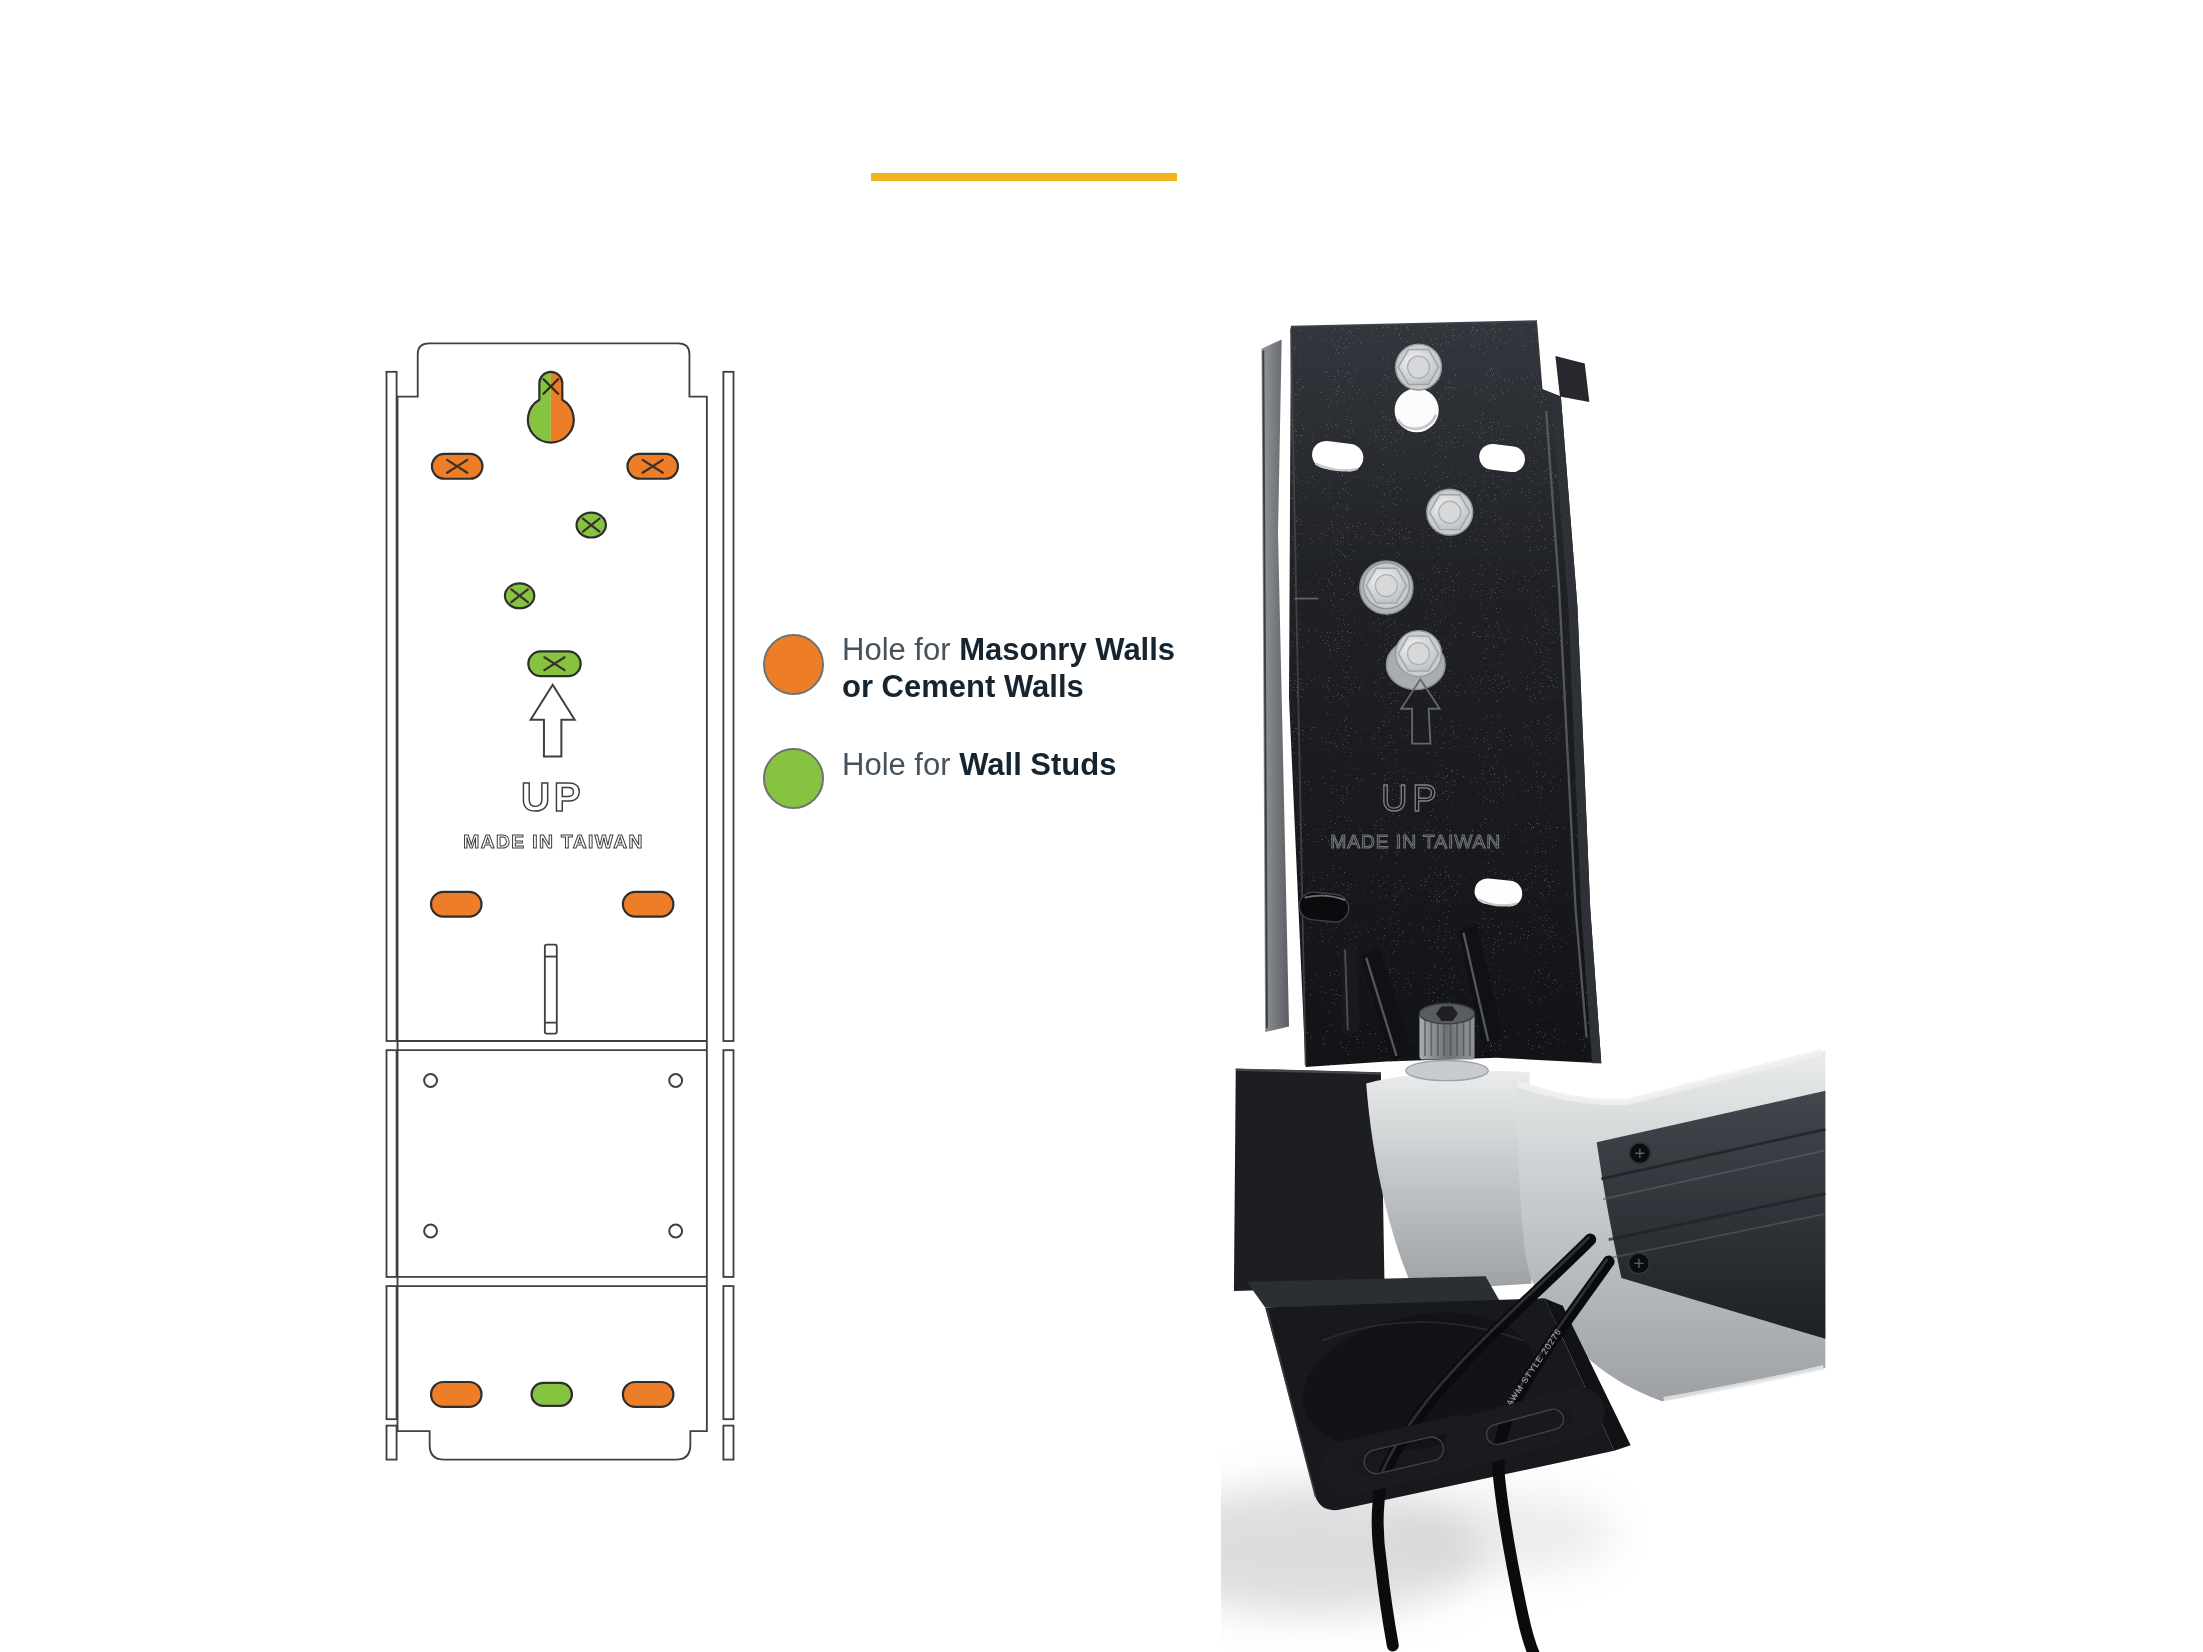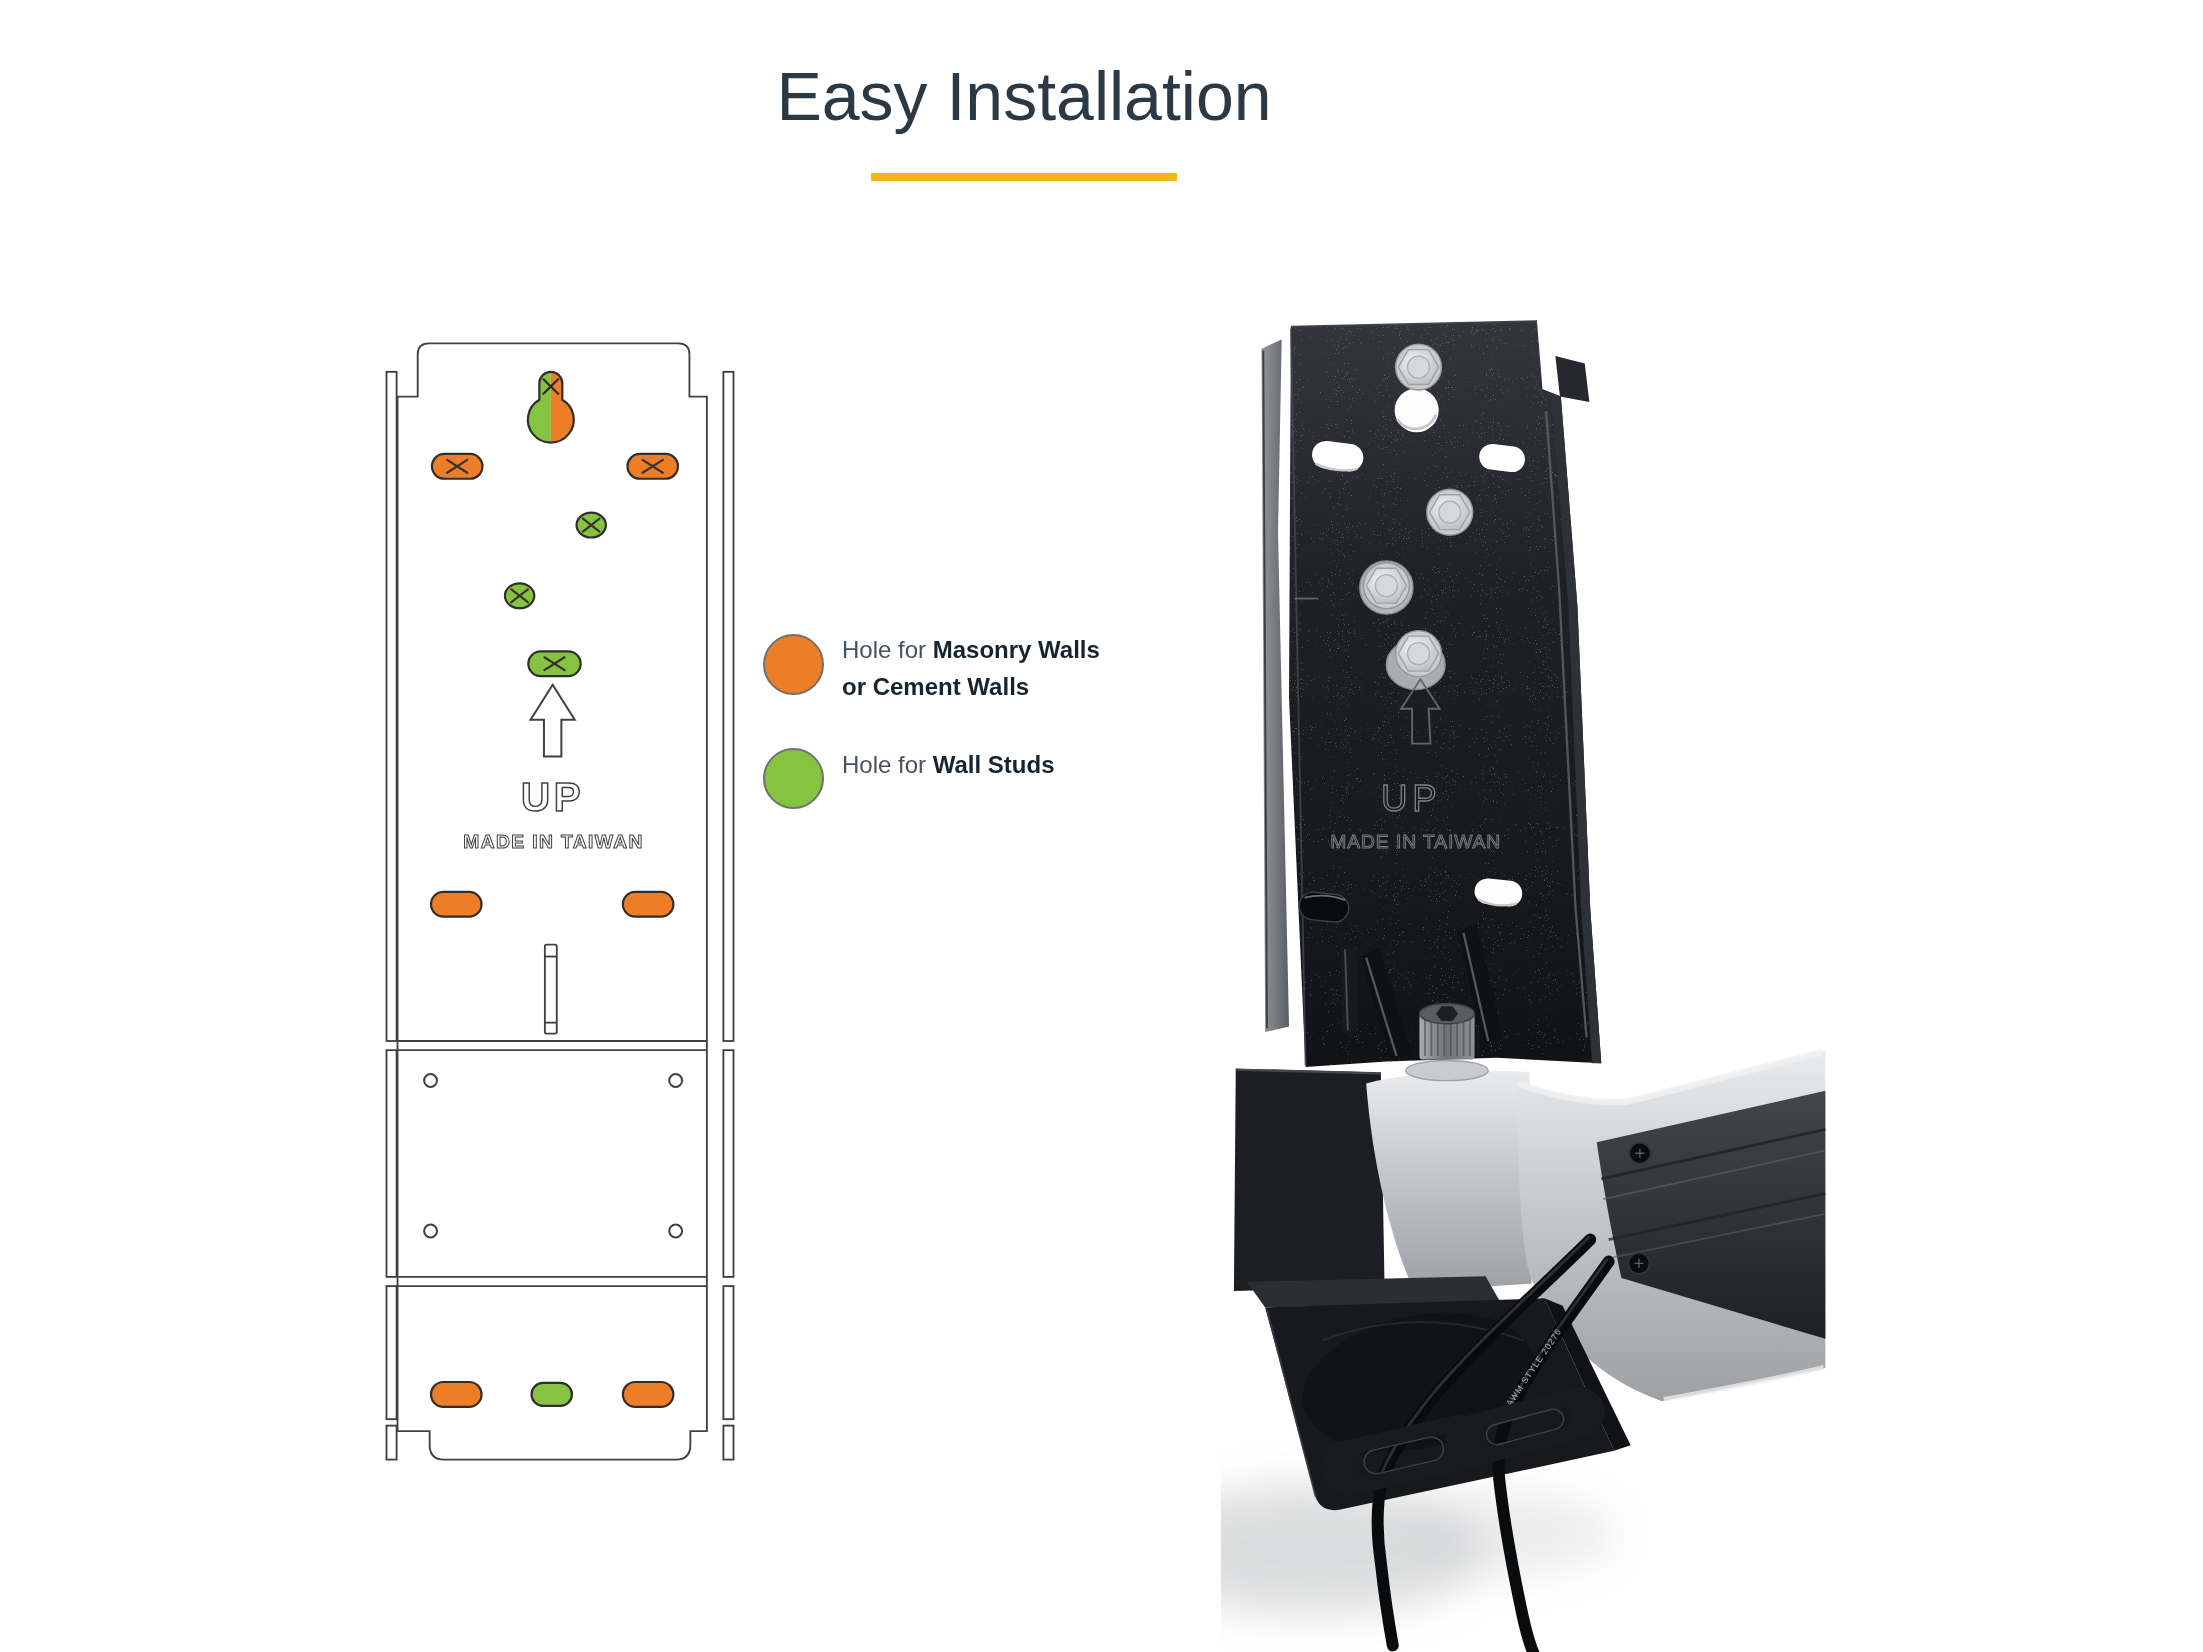--- a/index.html
+++ b/index.html
@@ -9,34 +9,33 @@
   .title{position:absolute;left:1024px;top:57px;transform:translateX(-50%);
          font-size:68px;font-weight:300;letter-spacing:0px;color:#2b3944;white-space:nowrap;}
   .underline{position:absolute;left:1024px;top:173px;transform:translateX(-50%);
              width:306px;height:8.3px;background:#F2B51D;}
   .subtitle{position:absolute;left:1024px;top:213px;transform:translateX(-50%);
             font-size:43px;font-weight:300;color:#9b9b9b;white-space:nowrap;}
   
   .legend-swatch{position:absolute;width:61px;height:61px;border-radius:50%;border:2.8px solid #6f7270;box-sizing:border-box;}
   .legend-swatch.masonry{left:763px;top:634px;background:#EE7D28;}
   .legend-swatch.studs{left:763px;top:748px;background:#85C340;}
-  .legend-line{position:absolute;left:842px;height:37px;line-height:37px;font-size:24px;color:#46525c;white-space:nowrap;}
+  .legend-line{position:absolute;left:842px;height:37px;line-height:37px;font-size:31px;color:#46525c;white-space:nowrap;}
   .legend-line b{color:#16242f;font-weight:700;}
   .ll1{top:631px;} .ll2{top:668px;text-align:right;} .ll3{top:746px;}
   
   .tpl-svg{position:absolute;left:381px;top:331px;}
   .photo-svg{position:absolute;left:1221px;top:312px;}
   svg text{font-family:"Liberation Sans", sans-serif;}
 </style>
 </head>
 <body>
 
 <div class="canvas">
 
-  <div class="title">Easy Installation</div>
   <div class="underline"></div>
 
   <div class="legend-swatch masonry"></div>
   <div class="legend-swatch studs"></div>
   <div class="legend-line ll1"><span>Hole for</span>&nbsp;<b>Masonry Walls</b></div>
   <div class="legend-line ll2"><b>or Cement Walls</b></div>
   <div class="legend-line ll3"><span>Hole for</span>&nbsp;<b>Wall Studs</b></div>
 
   <svg class="tpl-svg" width="358" height="1185" viewBox="0 0 390 1290">
     <defs>

